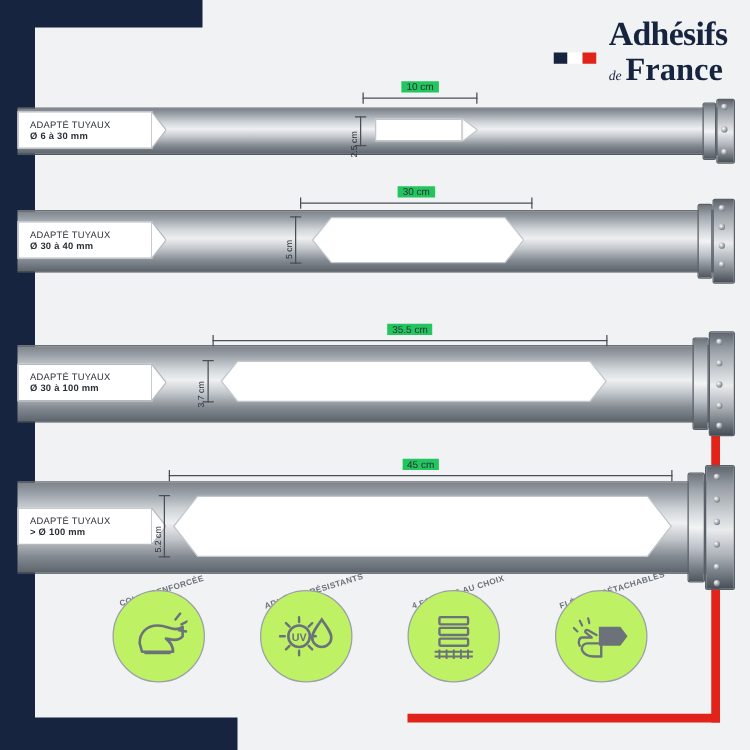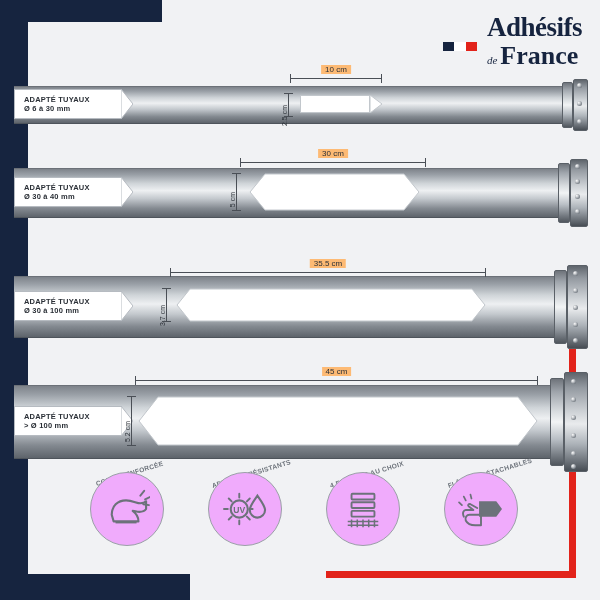--- a/index.html
+++ b/index.html
@@ -92,42 +92,42 @@
   .adapt{
     position:absolute;
     background:#ffffff;
     border:1px solid #b6bbc1;
     color:#2a2f36;
     display:flex;align-items:center;
     padding-left:9px;
     box-sizing:border-box;
   }
   .adapt .txt{line-height:1.25;}
-  .adapt .l1{font-size:7.5px;font-weight:bold;letter-spacing:.2px;}
+  .adapt .l1{font-size:7.5px;font-weight:normal;letter-spacing:.2px;}
   .adapt .l2{font-size:7.5px;font-weight:bold;letter-spacing:.2px;}
 
   .sticker{
     position:absolute;
     background:#ffffff;
     border:1px solid #c2c7cc;
     box-sizing:border-box;
   }
 
   
   .dim-h{
     position:absolute;height:1px;background:#4a4f56;
   }
   .dim-h:before,.dim-h:after{
     content:"";position:absolute;top:-4px;width:1px;height:9px;background:#4a4f56;
   }
   .dim-h:before{left:0;}
   .dim-h:after{right:0;}
   .dim-h .lbl{
     position:absolute;left:50%;top:-13px;transform:translateX(-50%);
-    font-size:8px;color:#2a2f36;background:#fdba74;padding:0 4px;white-space:nowrap;
+    font-size:8px;color:#2a2f36;background:#22c55e;padding:0 4px;white-space:nowrap;
   }
   .dim-v{
     position:absolute;width:1px;background:#4a4f56;
   }
   .dim-v:before,.dim-v:after{
     content:"";position:absolute;left:-4px;width:9px;height:1px;background:#4a4f56;
   }
   .dim-v:before{top:0;}
   .dim-v:after{bottom:0;}
   .dim-v .lbl{
@@ -140,21 +140,21 @@
   
   .features{
     position:absolute;left:40px;bottom:42px;width:500px;height:100px;
   }
   .feature{
     position:absolute;width:86px;height:86px;
   }
   .feature .circle{
     position:absolute;left:0;top:14px;width:72px;height:72px;
     border:1.5px solid #9aa0a7;border-radius:50%;
-    background:#f0abfc;
+    background:#bef264;
     display:flex;align-items:center;justify-content:center;
   }
   .feature .cap{
     position:absolute;left:-2px;top:0px;width:100px;
     font-size:6.6px;font-weight:bold;color:#6c727a;
     letter-spacing:.3px;
     transform:rotate(-17deg);transform-origin:0 50%;
     white-space:nowrap;
   }
   .ico{width:46px;height:42px;display:block;}

